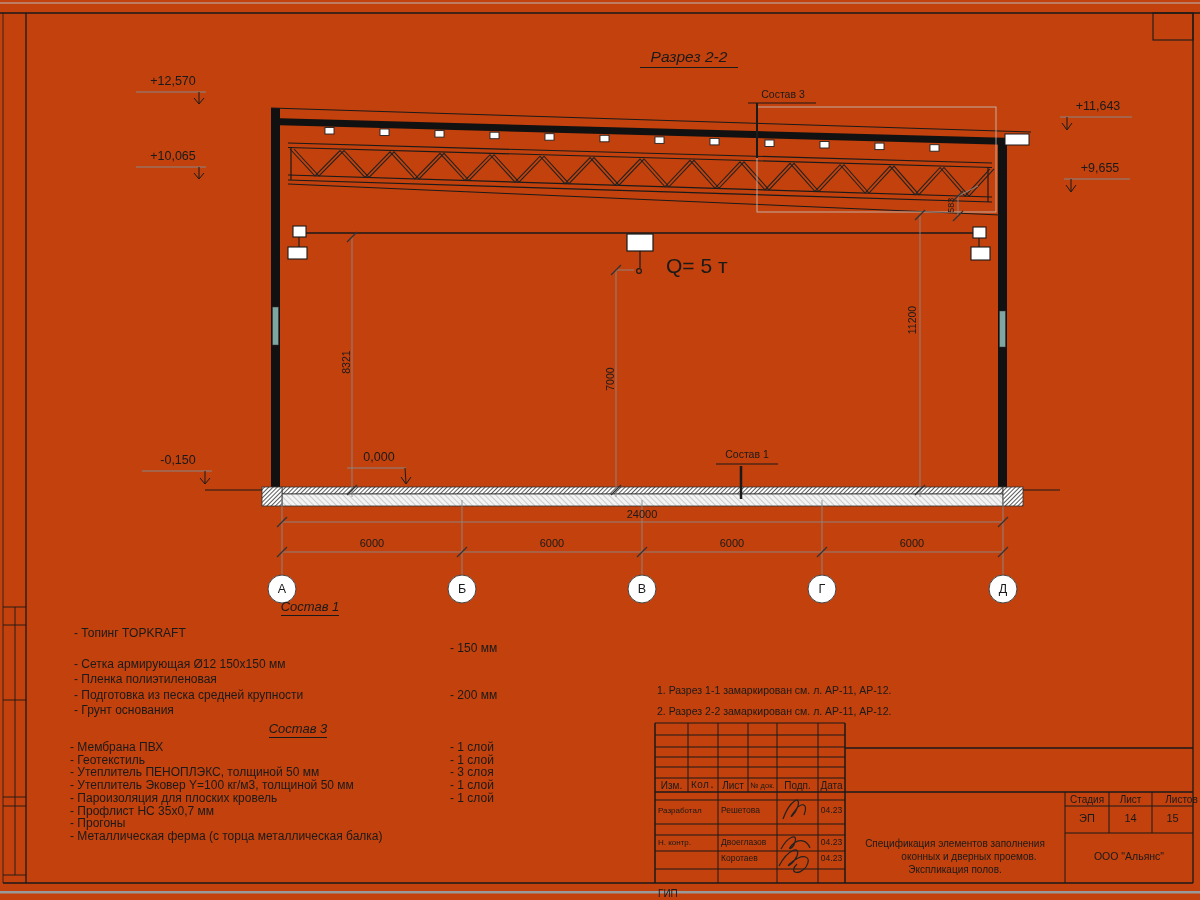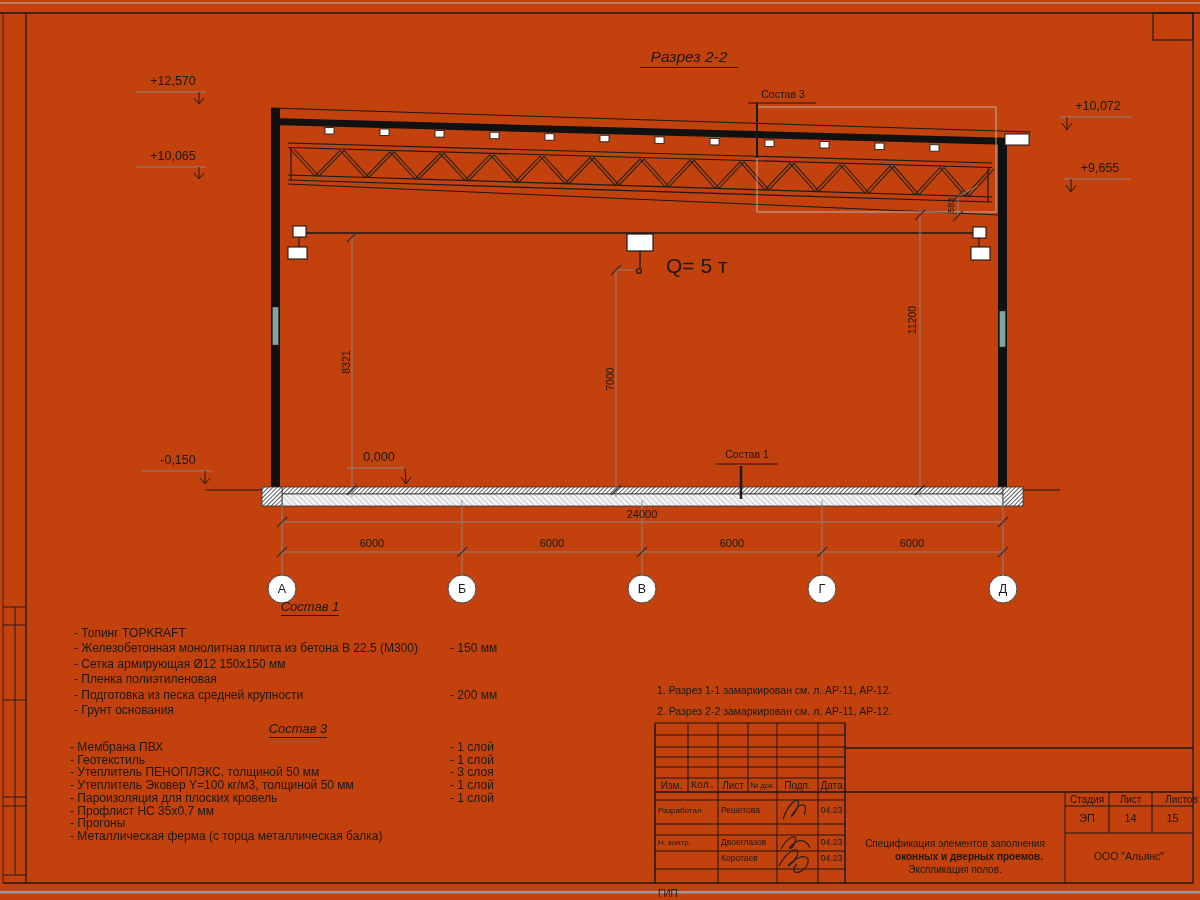--- a/index.html
+++ b/index.html
@@ -229,21 +229,21 @@
     <path d="M781,849 C788,836 798,833 795,842 C793,849 786,851 792,845 C799,838 807,840 810,848"></path>
     <path d="M779,866 C788,849 801,845 797,856 C793,865 783,869 792,862 C803,853 813,856 806,867 C799,876 788,873 797,864"></path>
   </g>
 </svg>
 
 <div class="t it f15 u c" style="left:640px;top:48px;width:98px;">Разрез 2-2</div>
 
 <div class="t f125 c" style="left:139px;top:74px;width:68px;">+12,570</div>
 <div class="t f125 c" style="left:139px;top:149px;width:68px;">+10,065</div>
 <div class="t f125 c" style="left:146px;top:453px;width:64px;">-0,150</div>
-<div class="t f125 c" style="left:1064px;top:99px;width:68px;">+10,072</div>
+<div class="t f125 c" style="left:1064px;top:99px;width:68px;">+11,643</div>
 <div class="t f125 c" style="left:1068px;top:161px;width:64px;">+9,655</div>
 <div class="t f125 c" style="left:350px;top:450px;width:58px;">0,000</div>
 
 <div class="t f105 c" style="left:750px;top:88px;width:66px;">Состав 3</div>
 <div class="t f105 c" style="left:714px;top:448px;width:66px;">Состав 1</div>
 <div class="t f21" style="left:666px;top:254px;text-align:center;">Q= 5 т</div>
 
 <div class="t f105 c rot" style="left:326px;top:356px;width:40px;">8321</div>
 <div class="t f105 c rot" style="left:590px;top:373px;width:40px;">7000</div>
 <div class="t f105 c rot" style="left:889px;top:314px;width:46px;">11200</div>
@@ -256,21 +256,20 @@
 <div class="t f11 c" style="left:882px;top:537px;width:60px;">6000</div>
 
 <div class="t f125 c" style="left:268px;top:582px;width:28px;">А</div>
 <div class="t f125 c" style="left:448px;top:582px;width:28px;">Б</div>
 <div class="t f125 c" style="left:628px;top:582px;width:28px;">В</div>
 <div class="t f125 c" style="left:808px;top:582px;width:28px;">Г</div>
 <div class="t f125 c" style="left:989px;top:582px;width:28px;">Д</div>
 
 <div class="t it f13" style="left:270px;top:600px;width:80px;text-align:center;"><span class="u">Состав 1</span></div>
 <div class="t f12" style="left:74px;top:627px;">- Топинг TOPKRAFT</div>
-<div class="t f12" style="left:74px;top:642px;">- Железобетонная  монолитная плита из бетона  В 22.5 (М300)</div>
 <div class="t f12" style="left:450px;top:642px;">- 150 мм</div>
 <div class="t f12" style="left:74px;top:658px;">- Сетка армирующая Ø12 150х150 мм</div>
 <div class="t f12" style="left:74px;top:673px;">- Пленка полиэтиленовая</div>
 <div class="t f12" style="left:74px;top:689px;">- Подготовка из песка средней  крупности</div>
 <div class="t f12" style="left:450px;top:689px;">- 200 мм</div>
 <div class="t f12" style="left:74px;top:704px;">- Грунт основания</div>
 
 <div class="t it f13" style="left:258px;top:722px;width:80px;text-align:center;"><span class="u">Состав 3</span></div>
 <div class="t f12" style="left:70px;top:741px;">- Мембрана ПВХ</div>
 <div class="t f12" style="left:450px;top:741px;">- 1 слой</div>
@@ -310,17 +309,17 @@
 <div class="t c" style="left:818px;top:854px;width:27px;font-size:8.5px;">04.23</div>
 
 <div class="t f10 c" style="left:1065px;top:794px;width:44px;">Стадия</div>
 <div class="t f10 c" style="left:1109px;top:794px;width:43px;">Лист</div>
 <div class="t f10 c" style="left:1152px;top:794px;width:59px;">Листов</div>
 <div class="t f11 c" style="left:1065px;top:812px;width:44px;">ЭП</div>
 <div class="t f11 c" style="left:1109px;top:812px;width:43px;">14</div>
 <div class="t f11 c" style="left:1152px;top:812px;width:41px;">15</div>
 
 <div class="t f10 c" style="left:845px;top:838px;width:220px;">Спецификация элементов заполнения</div>
-<div class="t f10 c" style="left:845px;top:851px;width:248px;font-weight:bold;">оконных и дверных проемов.</div>
+<div class="t f10 c" style="left:845px;top:851px;width:248px;">оконных и дверных проемов.</div>
 <div class="t f10 c" style="left:845px;top:864px;width:220px;">Экспликация полов.</div>
 <div class="t f105 c" style="left:1065px;top:850px;width:128px;">ООО "Альянс"</div>
 
 </div>
 
 </body></html>

